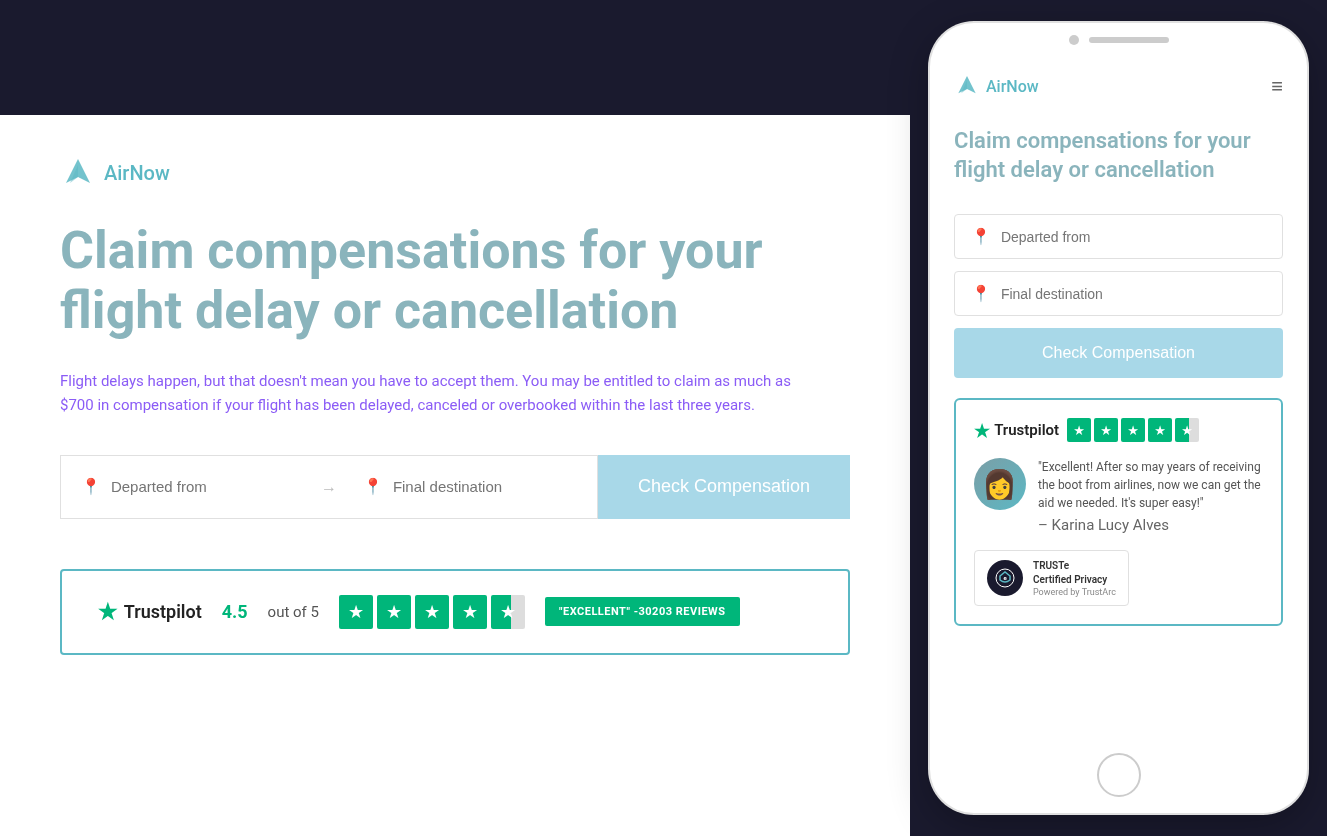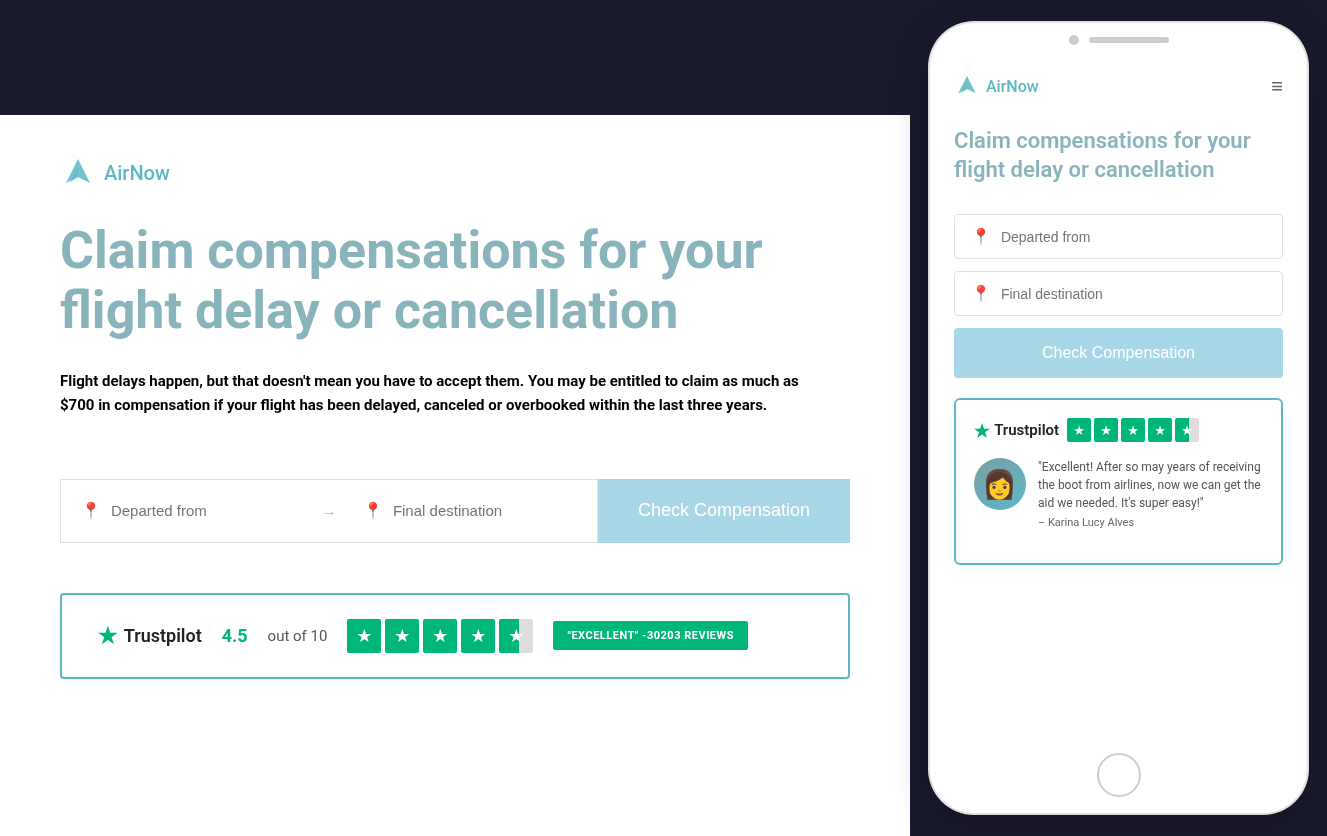--- a/index.html
+++ b/index.html
@@ -60,25 +60,24 @@
       font-size: 52px;
       font-weight: 700;
       color: #8ab4bc;
       line-height: 1.15;
       margin-bottom: 28px;
       max-width: 800px;
     }
 
     .subtext {
       font-size: 15px;
-      color: #000000;
+      color: #8b5cf6;
       line-height: 1.6;
       max-width: 750px;
-      margin-bottom: 62px;
-      font-weight: bold;
+      margin-bottom: 38px;
     }
 
     
     .search-bar {
       display: flex;
       align-items: center;
       gap: 0;
       margin-bottom: 50px;
       max-width: 860px;
     }
@@ -363,21 +362,21 @@
     }
     .avatar-person {
       font-size: 28px;
     }
     .phone-review-text {
       font-size: 12px;
       color: #555;
       line-height: 1.5;
     }
     .phone-reviewer {
-      font-size: 11px;
+      font-size: 15px;
       color: #666;
       margin-top: 4px;
     }
 
     .truste-badge {
       border: 1px solid #e0e0e0;
       border-radius: 4px;
       padding: 8px 12px;
       display: flex;
       align-items: center;
@@ -451,21 +450,21 @@
       </div>
       <button class="check-btn-desktop">Check Compensation</button>
     </div>
 
     <div class="trustpilot-bar">
       <div class="tp-logo">
         <span class="tp-star-green">★</span>
         <span>Trustpilot</span>
       </div>
       <span class="tp-score">4.5</span>
-      <span class="tp-out">out of 10</span>
+      <span class="tp-out">out of 5</span>
       <div class="tp-stars">
         <div class="tp-star-box">★</div>
         <div class="tp-star-box">★</div>
         <div class="tp-star-box">★</div>
         <div class="tp-star-box">★</div>
         <div class="tp-star-box half-star">★</div>
       </div>
       <div class="tp-badge">"EXCELLENT" -30203 REVIEWS</div>
     </div>
 
@@ -527,20 +526,34 @@
         <div class="phone-review">
           <div class="phone-avatar">
             <span class="avatar-person">👩</span>
           </div>
           <div>
             <p class="phone-review-text">"Excellent! After so may years of receiving the boot from airlines, now we can get the aid we needed. It's super easy!"</p>
             <p class="phone-reviewer">– Karina Lucy Alves</p>
           </div>
         </div>
 
+        <div class="truste-badge">
+          <div class="truste-icon">
+            <svg width="20" height="20" viewBox="0 0 20 20">
+              <circle cx="10" cy="10" r="9" fill="#1a1a2e" stroke="#fff" stroke-width="1"></circle>
+              <path d="M5 8 L10 4 L15 8 L15 12 Q10 16 5 12 Z" fill="none" stroke="#5bb8c4" stroke-width="1.5"></path>
+              <text x="10" y="12" text-anchor="middle" fill="#fff" font-size="6" font-weight="bold">e</text>
+            </svg>
+          </div>
+          <div>
+            <div class="truste-text">TRUSTe</div>
+            <div class="truste-text">Certified Privacy</div>
+            <div class="truste-sub">Powered by TrustArc</div>
+          </div>
+        </div>
 
       </div>
     </div>
 
     <div class="phone-bottom">
       <div class="phone-home-btn"></div>
     </div>
 
   </div>
 </div>

